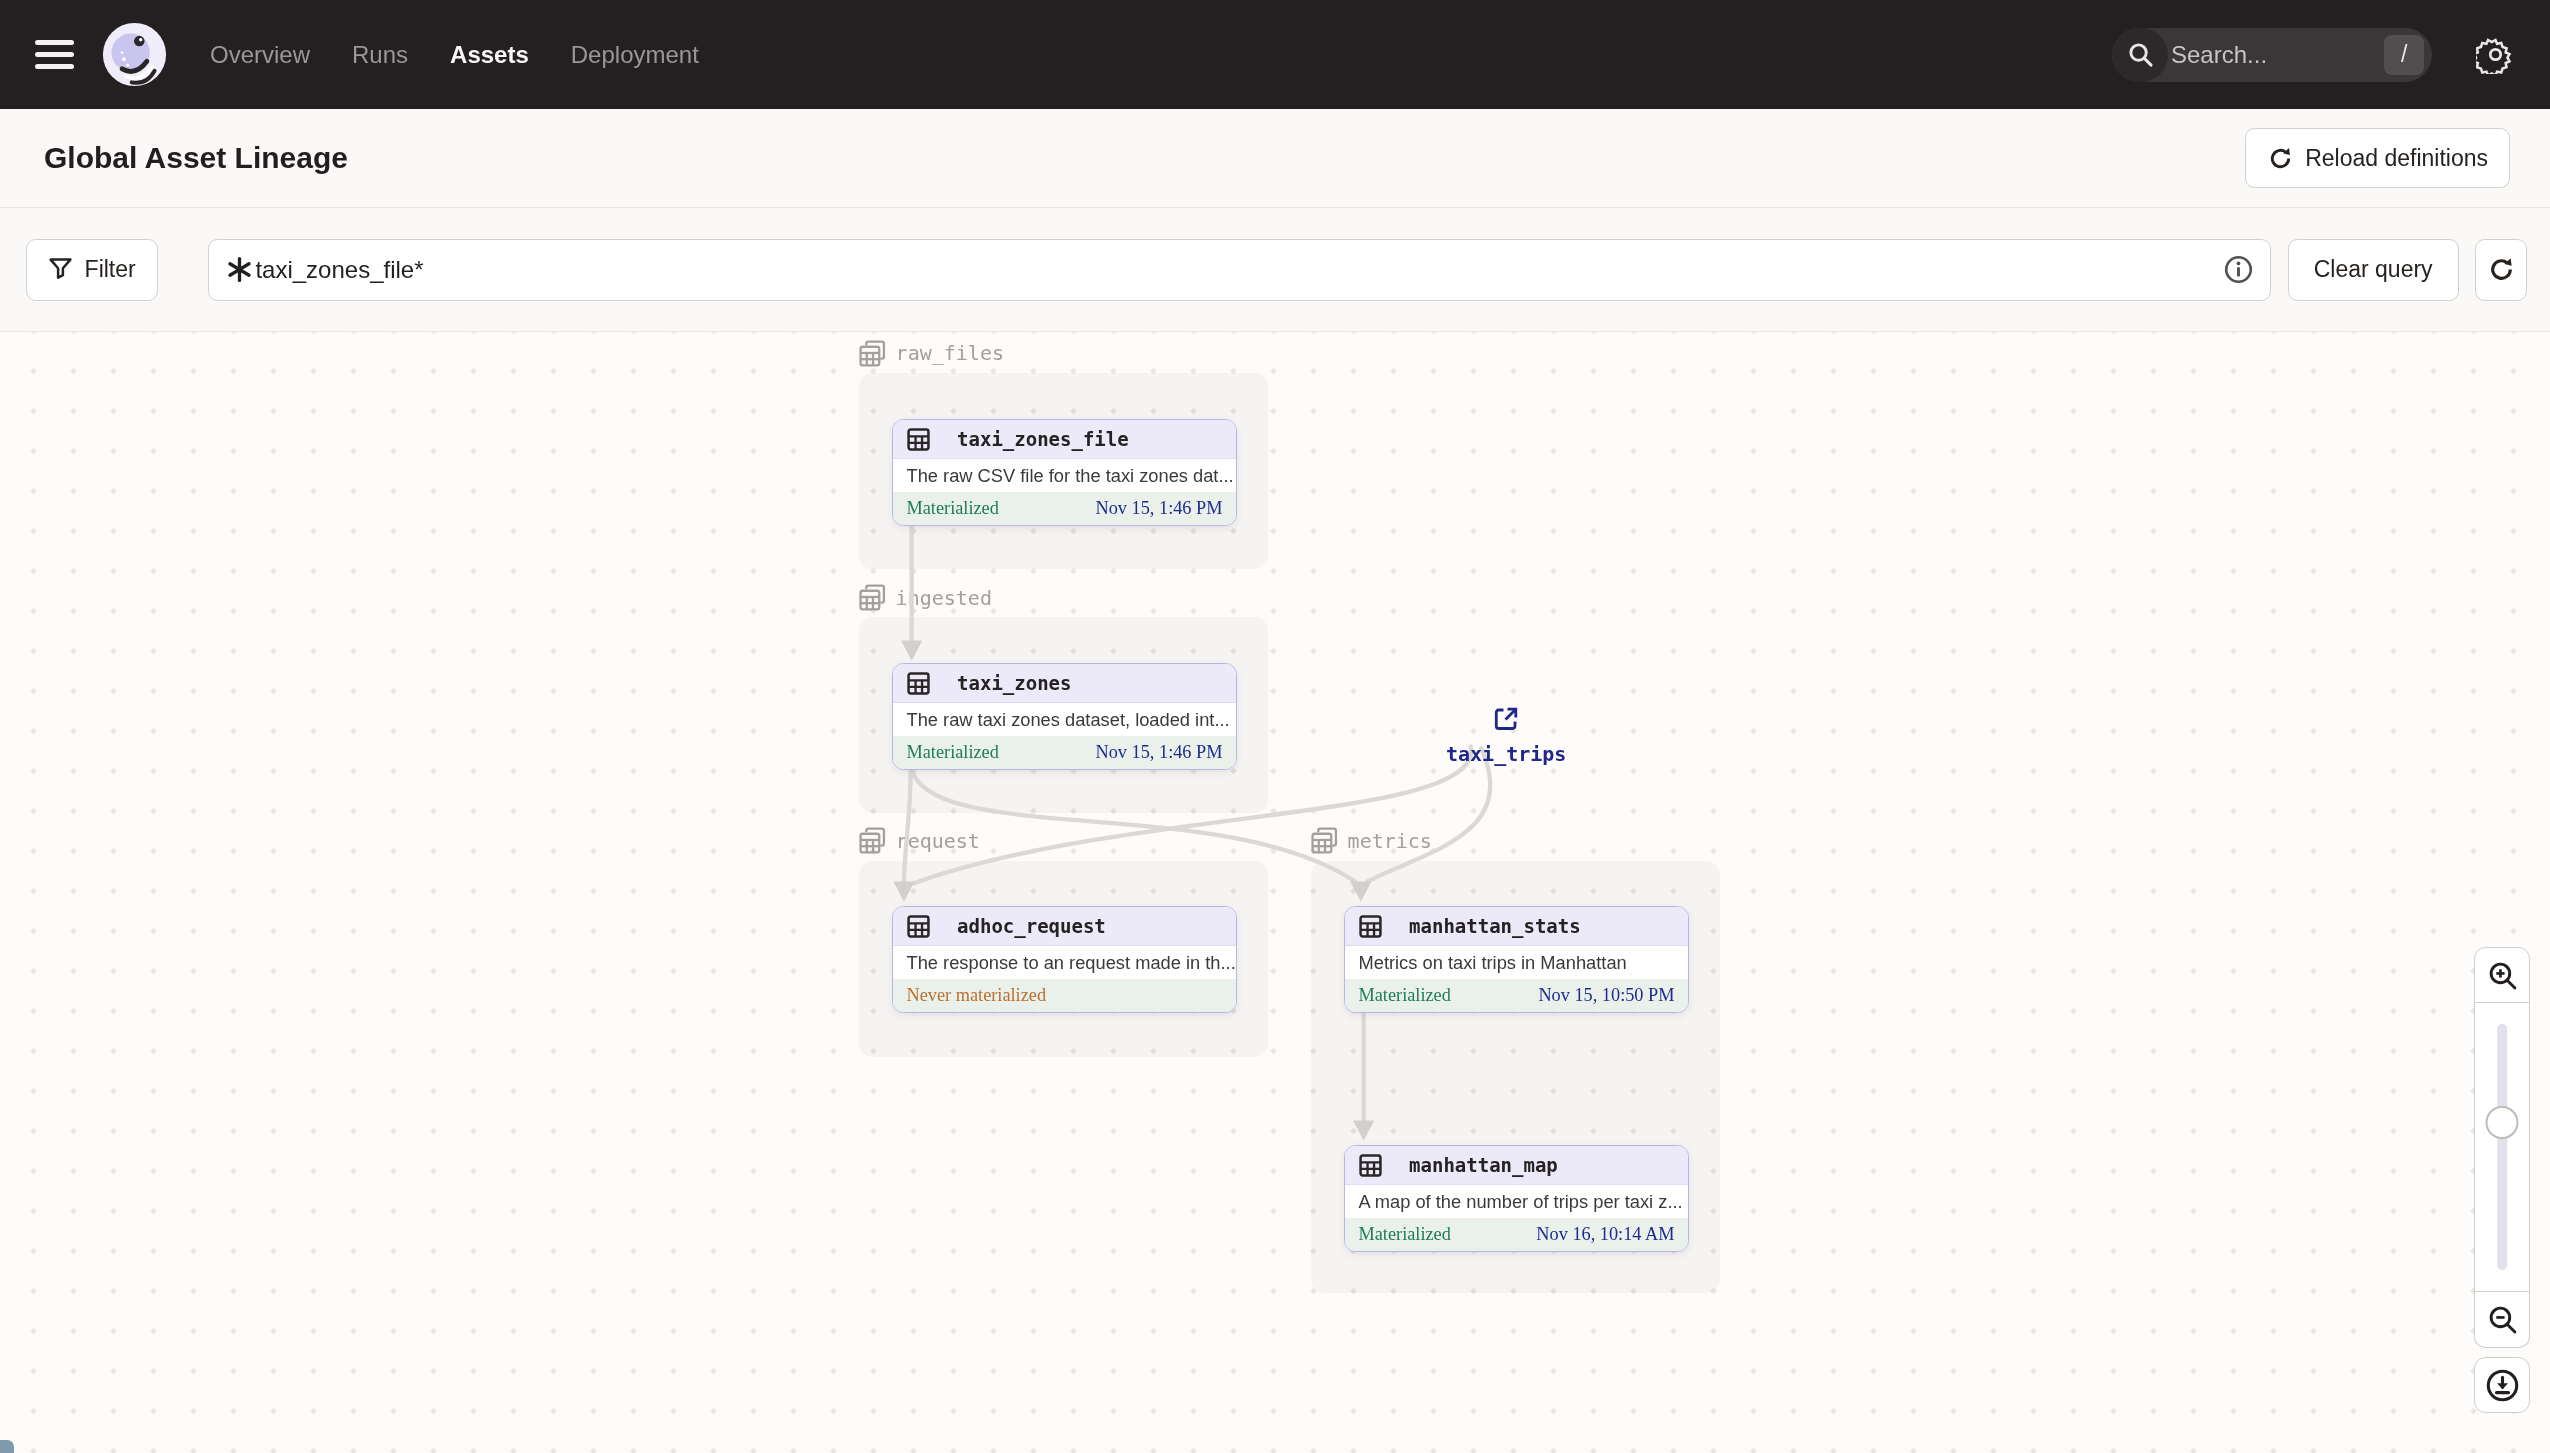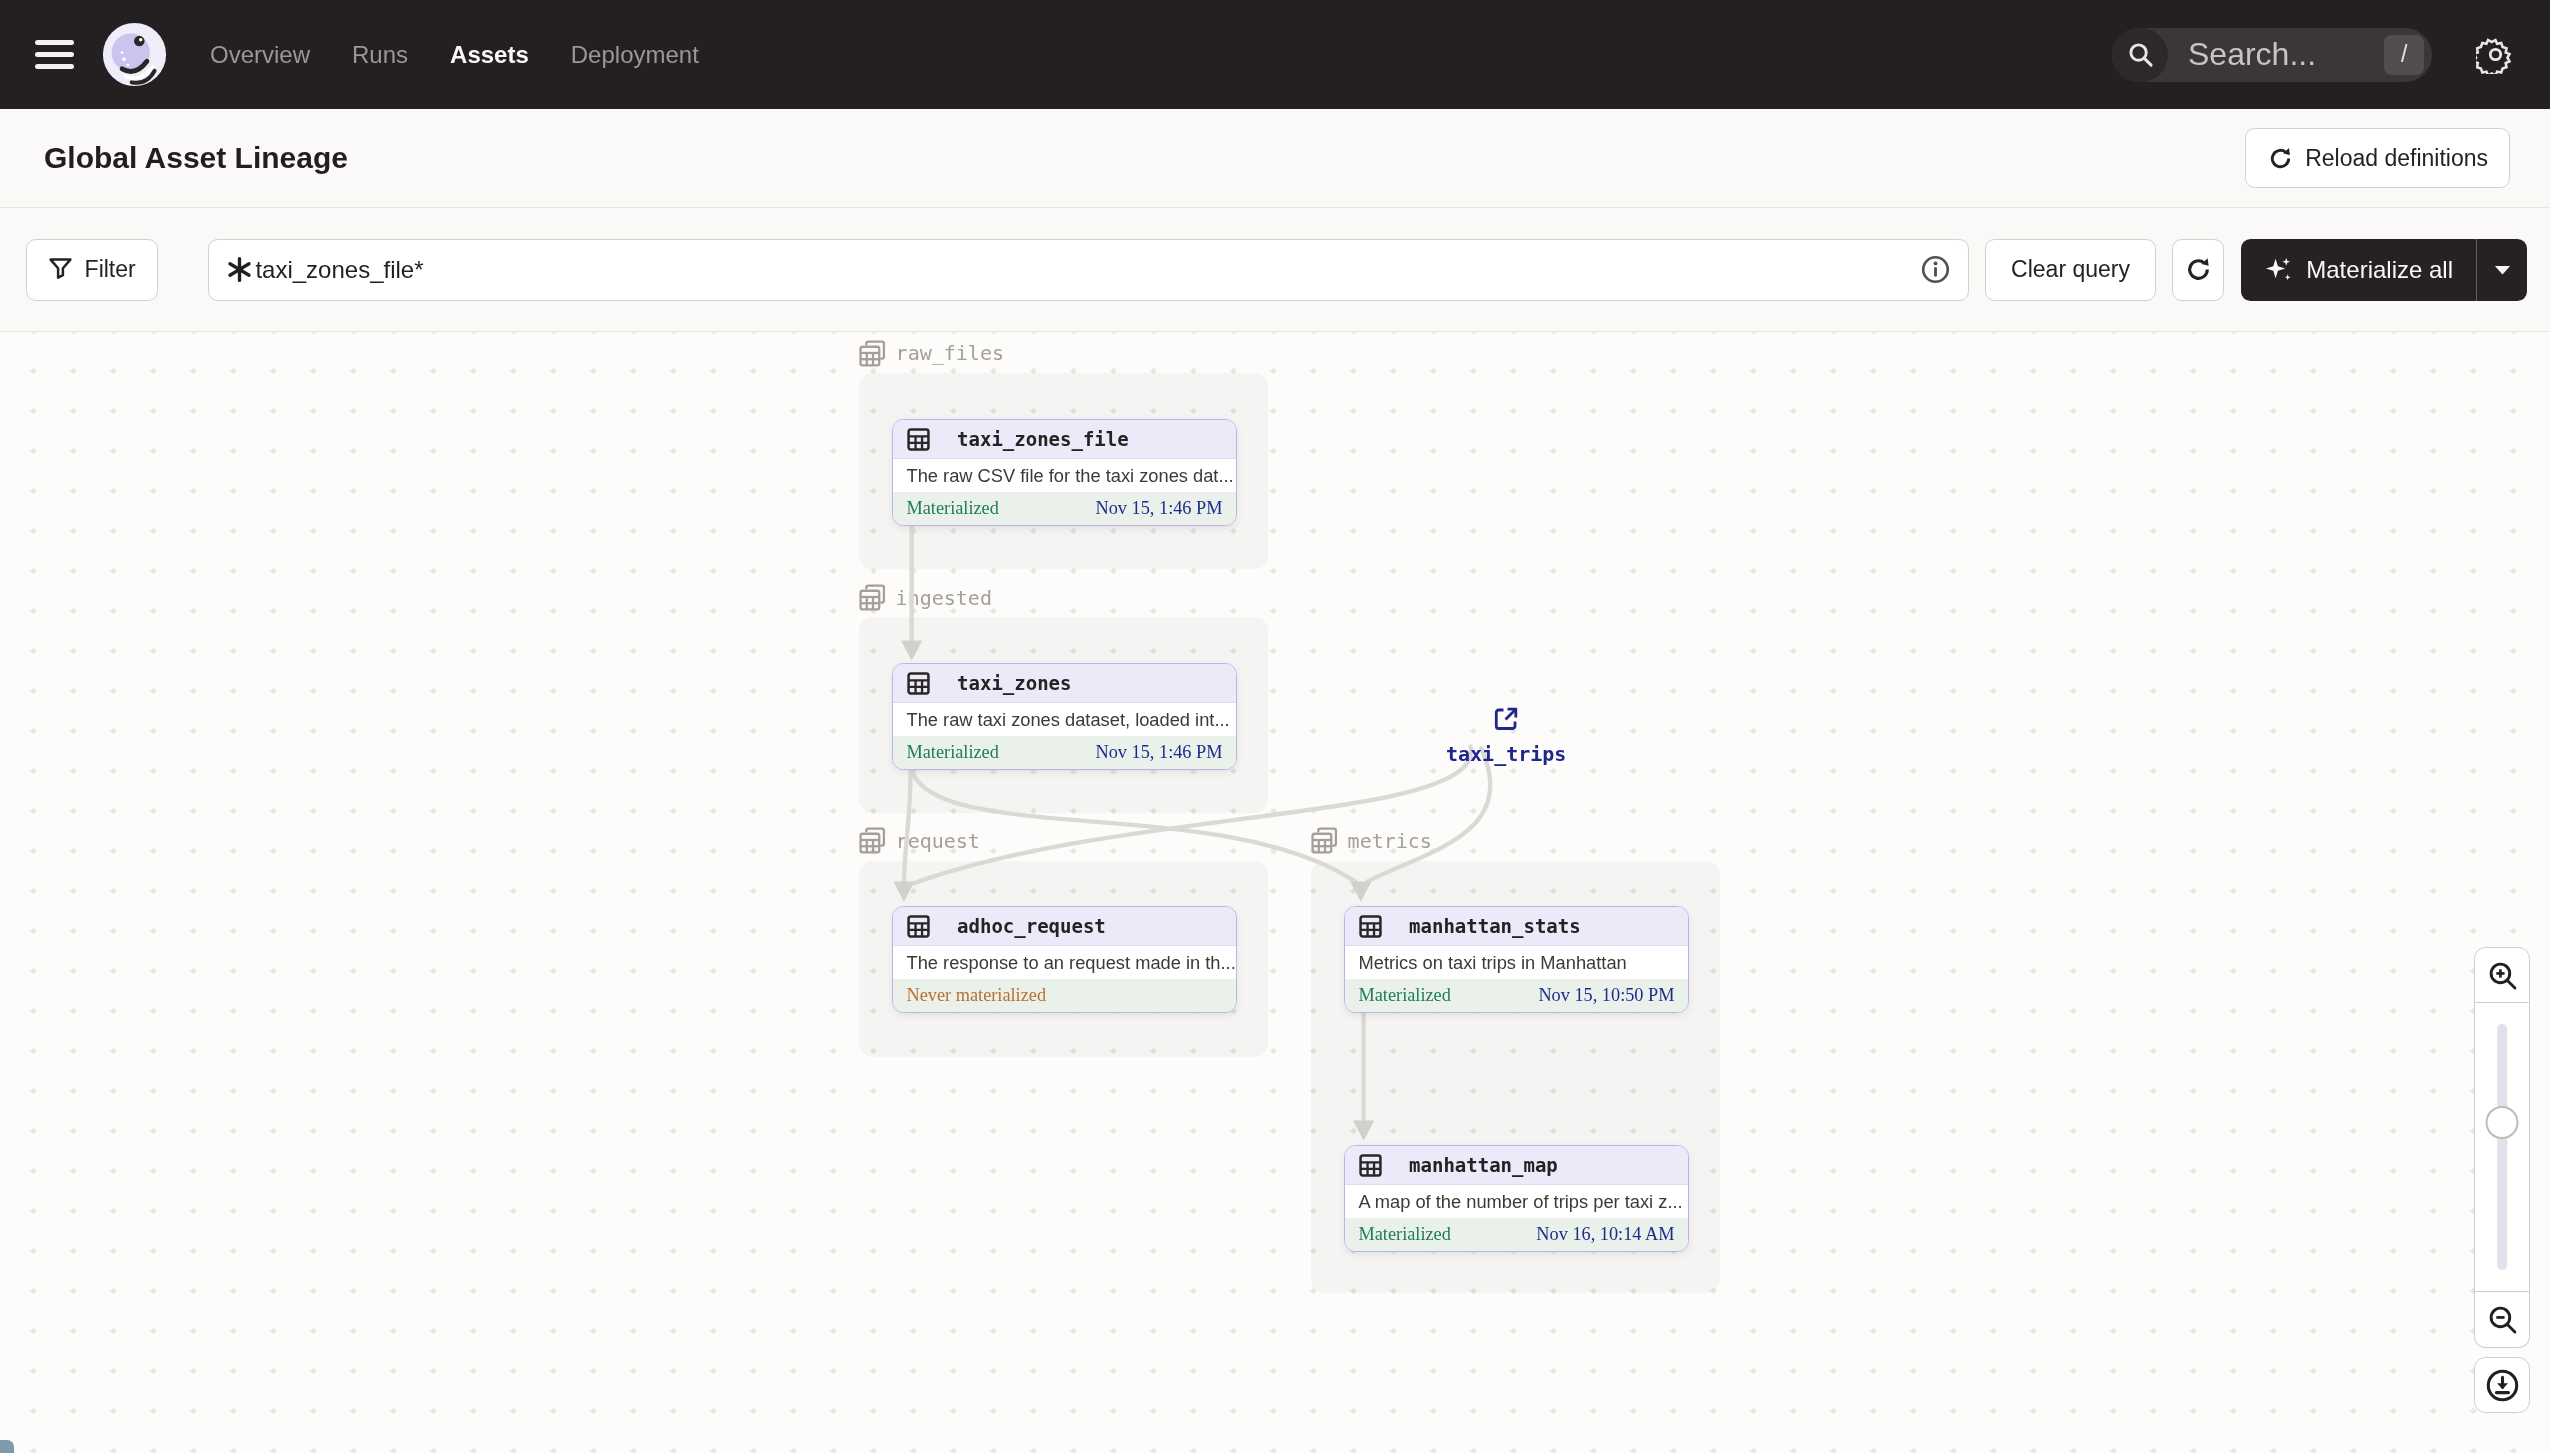--- a/index.html
+++ b/index.html
@@ -15,21 +15,21 @@
   .hamburger span { display:block; height:4.8px; border-radius:2.9px; background:#F4F2F0; }
   .logo { width:67px; height:67px; margin-right:42px; }
   .navlinks { display:flex; gap:42px; align-items:center; }
   .navlink { font-size:24px; color:#9B9795; cursor:pointer; }
   .navlink.active { color:#FAF8F6; font-weight:bold; }
   .nav-spacer { flex:1; }
   .searchpill { width:320px; height:54px; background:#3B3637; border-radius:27px;
                 display:flex; align-items:center; overflow:hidden; cursor:text; }
   .search-iconwrap { width:56px; height:54px; background:#2D292A; border-radius:27px;
                      display:flex; align-items:center; justify-content:center; flex:0 0 auto; }
-  .search-placeholder { color:#C7C4C2; font-size:32px; margin-left:20px; flex:1; }
+  .search-placeholder { color:#C7C4C2; font-size:24px; margin-left:3px; flex:1; }
   .slashkey { width:40px; height:40px; background:#524D4E; border-radius:7.7px; color:#E8E5E3;
               font-size:23px; display:flex; align-items:center; justify-content:center;
               margin-right:7.7px; flex:0 0 auto; }
   .gearbtn { margin-left:44px; background:none; border:none; cursor:pointer; line-height:0; }
 
   
   .pagehead { height:99px; background:#FAF9F7; border-bottom:1px solid #E8E6E3;
               display:flex; align-items:center; padding:0 40px 0 44px; flex:0 0 auto; }
   .pagetitle { font-size:30px; font-weight:bold; color:#221E1F; }
   .ph-spacer { flex:1; }
@@ -190,36 +190,20 @@
       <span>Clear query</span>
     </button>
 
     <button class="btn refresh-btn">
       <svg width="29" height="29" viewBox="0 0 28 28">
         <path d="M22.5 14 a8.5 8.5 0 1 1 -3.2 -6.6" fill="none" stroke="#26221F" stroke-width="3"></path>
         <path d="M22.8 3.2 l1 7.2 -7 -1.6 z" fill="#26221F"></path>
       </svg>
     </button>
 
-    <div class="mat-btn">
-      <div class="mat-main">
-        <svg width="29" height="29" viewBox="0 0 30 30">
-          <path d="M12 4 L14.4 11.6 L22 14 L14.4 16.4 L12 24 L9.6 16.4 L2 14 L9.6 11.6 Z" fill="#FAF8F6"></path>
-          <path d="M23 3 L24 6 L27 7 L24 8 L23 11 L22 8 L19 7 L22 6 Z" fill="#FAF8F6"></path>
-          <path d="M24.5 20 L25.3 22.2 L27.5 23 L25.3 23.8 L24.5 26 L23.7 23.8 L21.5 23 L23.7 22.2 Z" fill="#FAF8F6"></path>
-        </svg>
-        <span>Materialize all</span>
-      </div>
-      <div class="mat-divider"></div>
-      <div class="mat-caret">
-        <svg width="19" height="13.5" viewBox="0 0 20 14">
-          <path d="M2 3 L10 12 L18 3 Z" fill="#FAF8F6"></path>
-        </svg>
-      </div>
-    </div>
   </div>
 
   <div class="canvas">
 
     <div class="grouplabel" style="left:859px; top:7.7px;">
       <svg width="27" height="27" viewBox="0 0 26 26">
         <path d="M7 5 V3.5 a2 2 0 0 1 2 -2 H22 a2 2 0 0 1 2 2 V16 a2 2 0 0 1 -2 2 h-1.5" fill="none" stroke="#A3A09C" stroke-width="2.2"></path>
         <rect x="1.5" y="6.5" width="18" height="18" rx="2" fill="none" stroke="#A3A09C" stroke-width="2.2"></rect>
         <line x1="1.5" y1="12.5" x2="19.5" y2="12.5" stroke="#A3A09C" stroke-width="2.2"></line>
         <line x1="7.5" y1="12.5" x2="7.5" y2="24.5" stroke="#A3A09C" stroke-width="2.2"></line>

